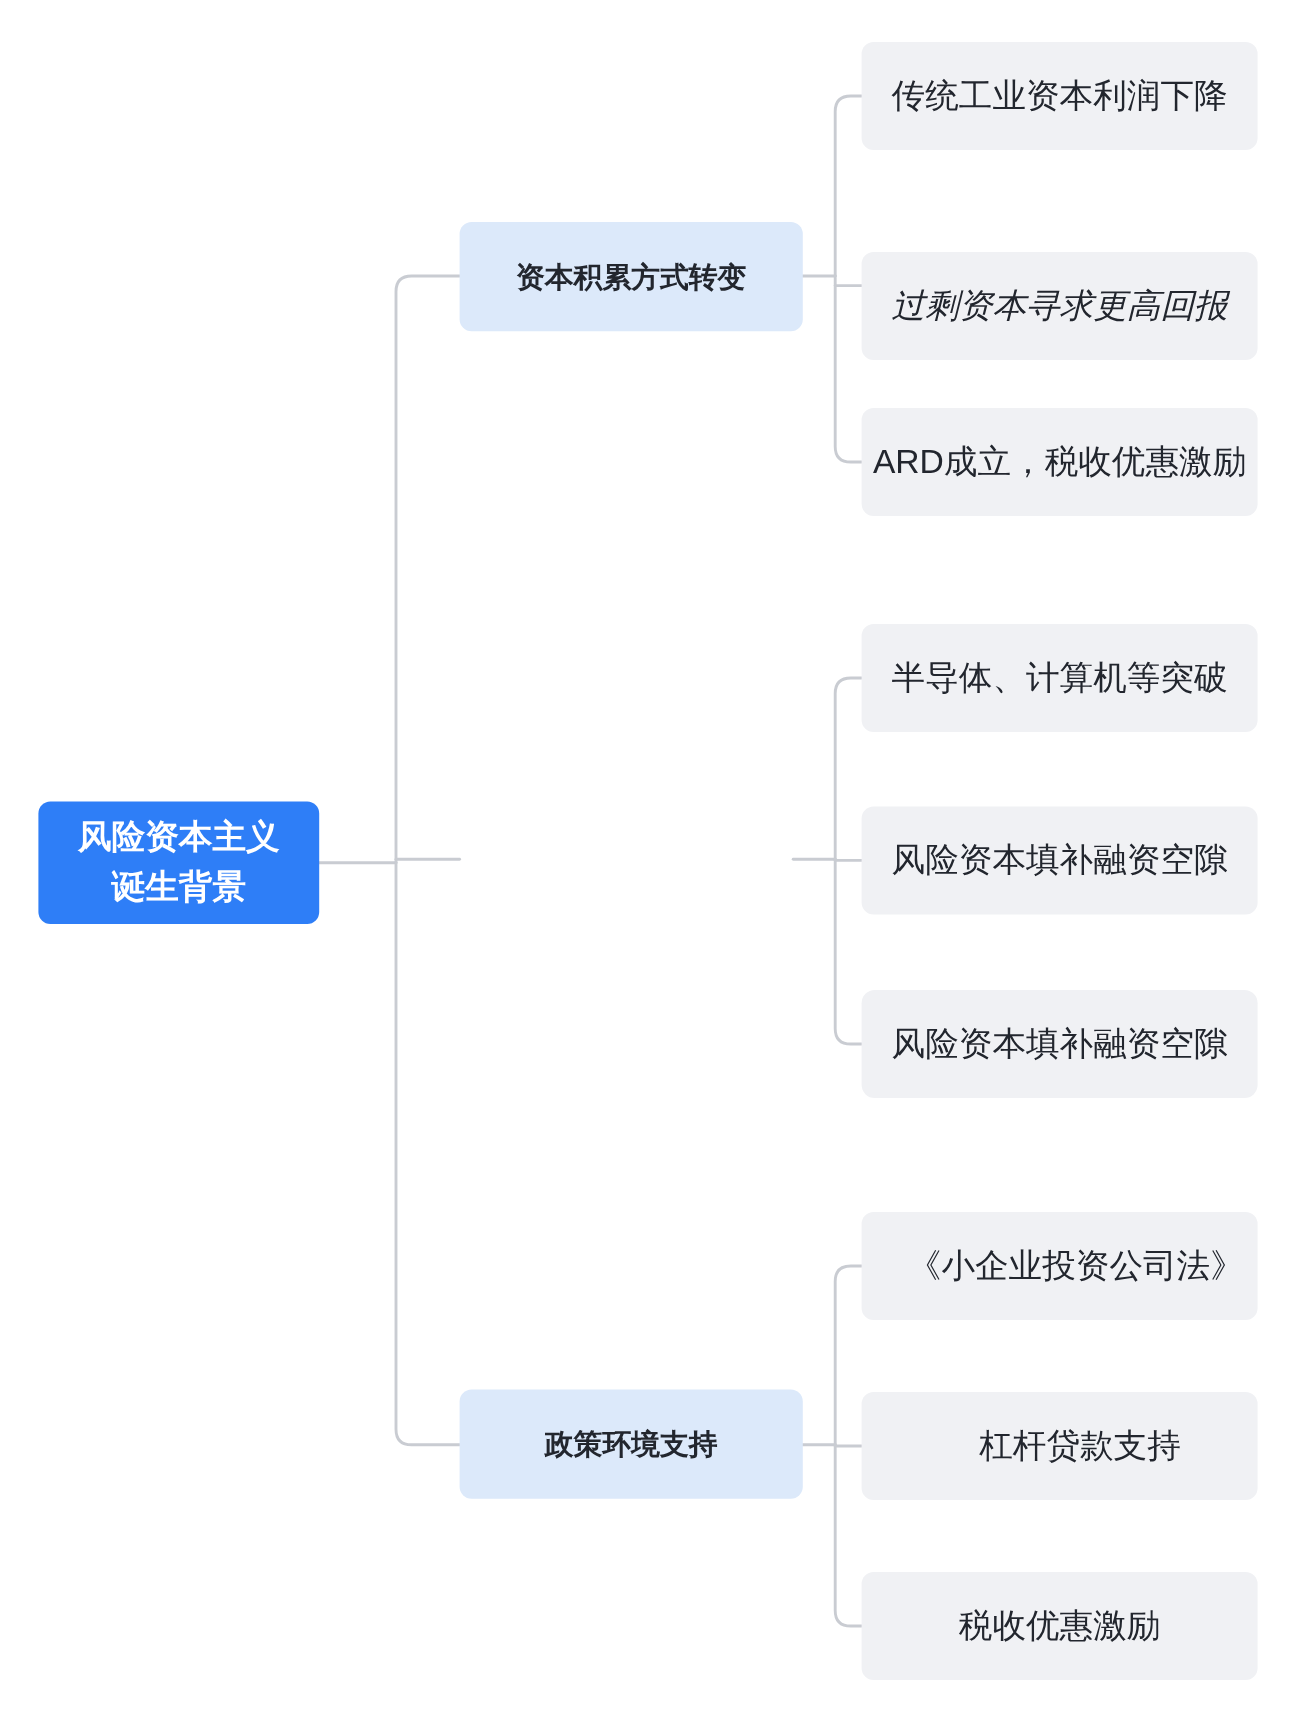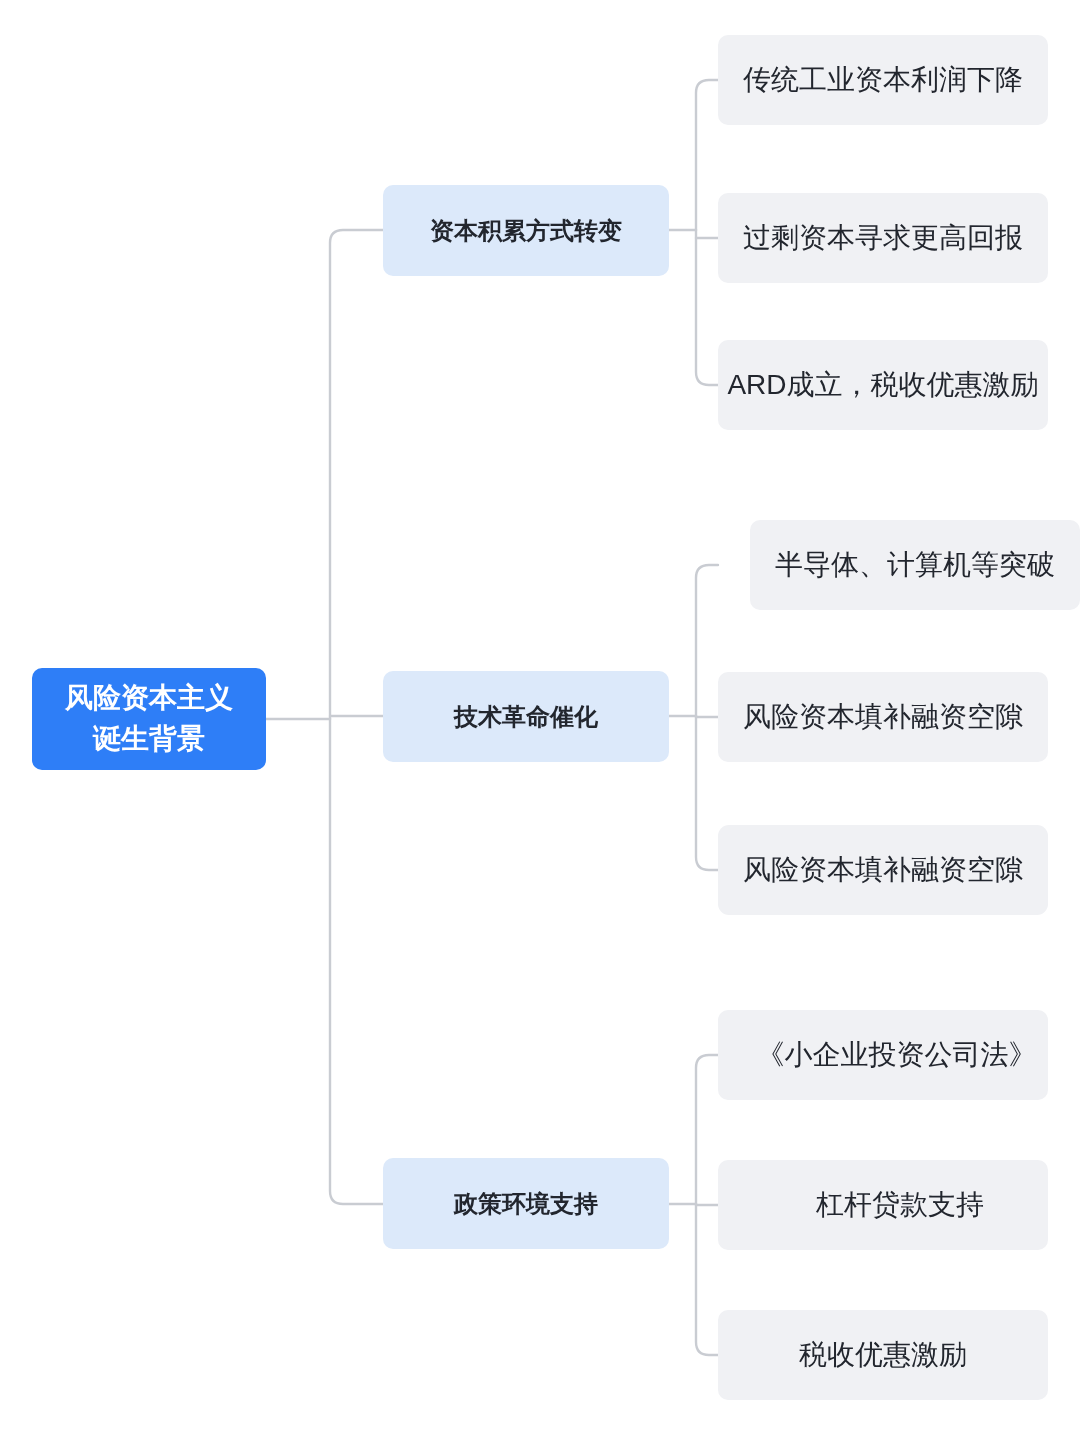--- a/index.html
+++ b/index.html
@@ -58,23 +58,23 @@
     left:718px;width:330px;height:90px;
     background:var(--leaf-bg);
     color:var(--ink);
     font-size:28px;
     font-weight:400;
   }
   .b0{top:185px;}
   .b1{top:671px;}
   .b2{top:1158px;}
   .l00{top:35px;}
-  .l01{top:193px;}
+  .l01{top:210px;font-style:italic;}
   .l02{top:340px;}
-  .l10{top:520px;margin-left:32px;}
+  .l10{top:520px;}
   .l11{top:672px;}
   .l12{top:825px;border-radius:11px;}
   .l20{top:1010px;padding-left:27px;}
   .l21{top:1160px;padding-left:34px;}
   .l22{top:1310px;}
 </style>
 </head>
 <body>
 
 <div class="canvas">
@@ -103,23 +103,20 @@
   </svg>
 
   <div class="node node-root">
     <span>风险资本主义</span>
     <span>诞生背景</span>
   </div>
 
   <div class="node node-branch b0">
     <span>资本积累方式转变</span>
   </div>
-  <div class="node node-branch b1">
-    <span>技术革命催化</span>
-  </div>
   <div class="node node-branch b2">
     <span>政策环境支持</span>
   </div>
 
   <div class="node node-leaf l00">
     <span>传统工业资本利润下降</span>
   </div>
   <div class="node node-leaf l01">
     <span>过剩资本寻求更高回报</span>
   </div>

